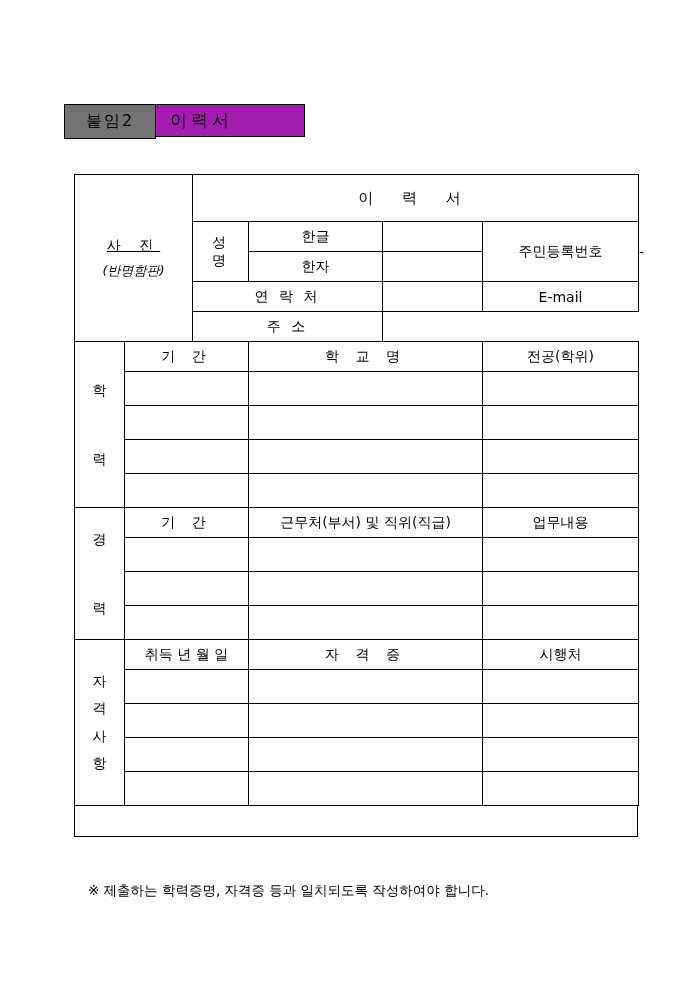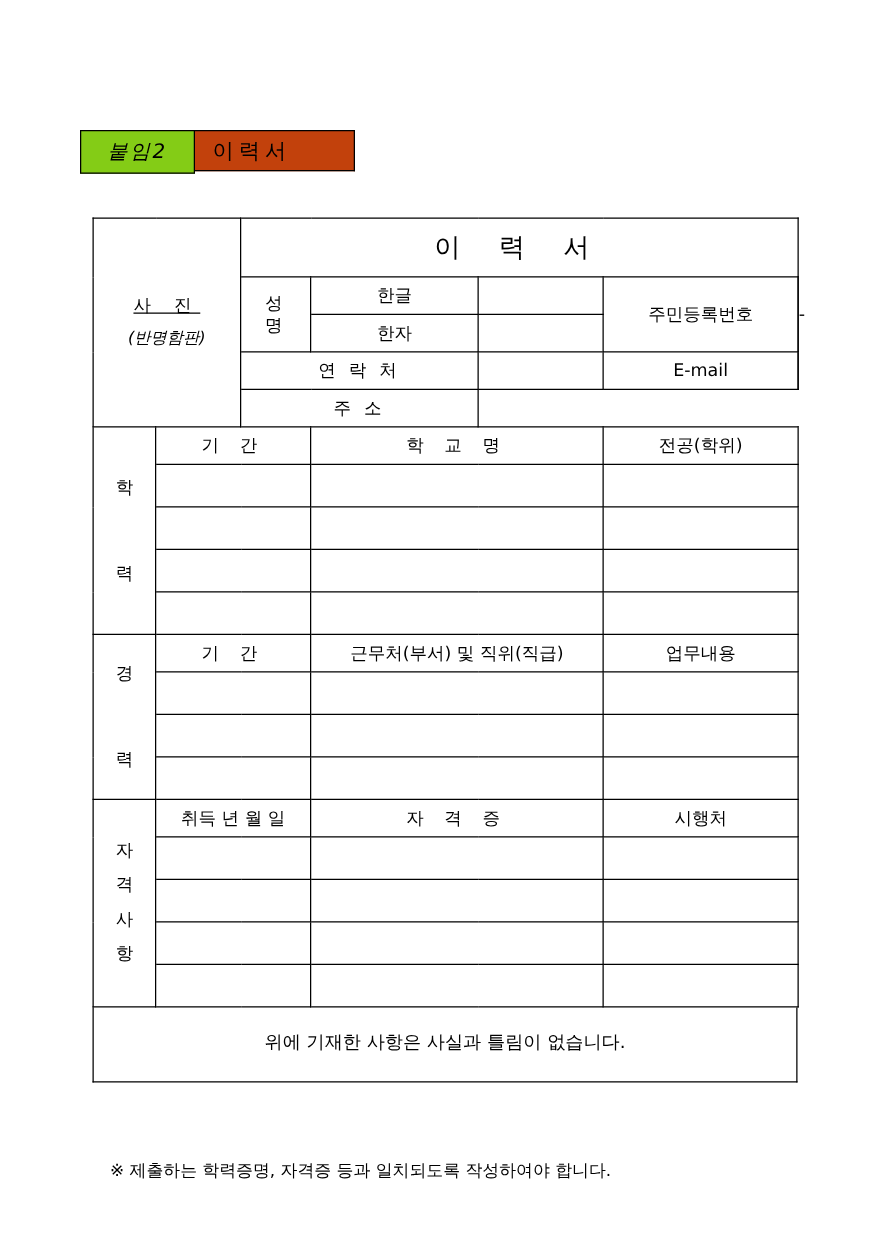--- a/index.html
+++ b/index.html
@@ -19,35 +19,34 @@
   
   .header-row {
     position: absolute;
     left: 64px;
     top: 104px;
     display: flex;
     align-items: stretch;
   }
   .attach-badge {
     border: 1px solid #000;
-    background: #84cc16;
+    background: #737373;
     width: 90px;
     height: 33px;
     display: flex;
     align-items: center;
     justify-content: center;
     font-size: 16px;
     letter-spacing: 2px;
-    font-style: italic;
   }
   .title-box {
     border: 1px solid #000;
     border-left: none;
-    background: #c2410c;
-    width: 128px;
+    background: #a21caf;
+    width: 149px;
     height: 33px;
     display: flex;
     align-items: center;
     padding-left: 14px;
     font-size: 17px;
     letter-spacing: 4px;
     box-sizing: border-box;
   }
 
   
@@ -66,21 +65,21 @@
   table.resume td {
     border: 1px solid #000;
     padding: 0;
     text-align: center;
     vertical-align: middle;
     height: 29px;
   }
   .no-right { border-right: none !important; }
 
   .doc-title {
-    font-size: 21px;
+    font-size: 15px;
     letter-spacing: 12px;
     height: 46px !important;
   }
   .photo-cell {
     font-size: 14px;
     line-height: 1.9;
   }
   .photo-cell .l1 { letter-spacing: 7px; text-decoration: underline; }
   .photo-cell .l2 { font-size: 13px; font-style: italic; }
   .sp2 { letter-spacing: 3px; }
@@ -105,21 +104,21 @@
   }
   .sign-row {
     display: flex;
     justify-content: center;
     align-items: center;
     gap: 86px;
   }
   .note {
     position: absolute;
     left: 88px;
-    top: 928px;
+    top: 882px;
     font-size: 13.5px;
     color: #000;
   }
 </style>
 </head>
 <body>
 
 <div class="header-row">
   <div class="attach-badge">붙임2</div>
   <div class="title-box">이력서</div>
@@ -258,17 +257,16 @@
   </tr>
   <tr>
     <td colspan="2" class="blank"></td>
     <td colspan="2" class="blank"></td>
     <td class="blank"></td>
   </tr>
 </tbody>
     </table>
 
 <div class="statement">
-  <div>위에 기재한 사항은 사실과 틀림이 없습니다.</div>
 </div>
 </div>
 
 <div class="note">※ 제출하는 학력증명, 자격증 등과 일치되도록 작성하여야 합니다.</div>
 
 </body></html>

